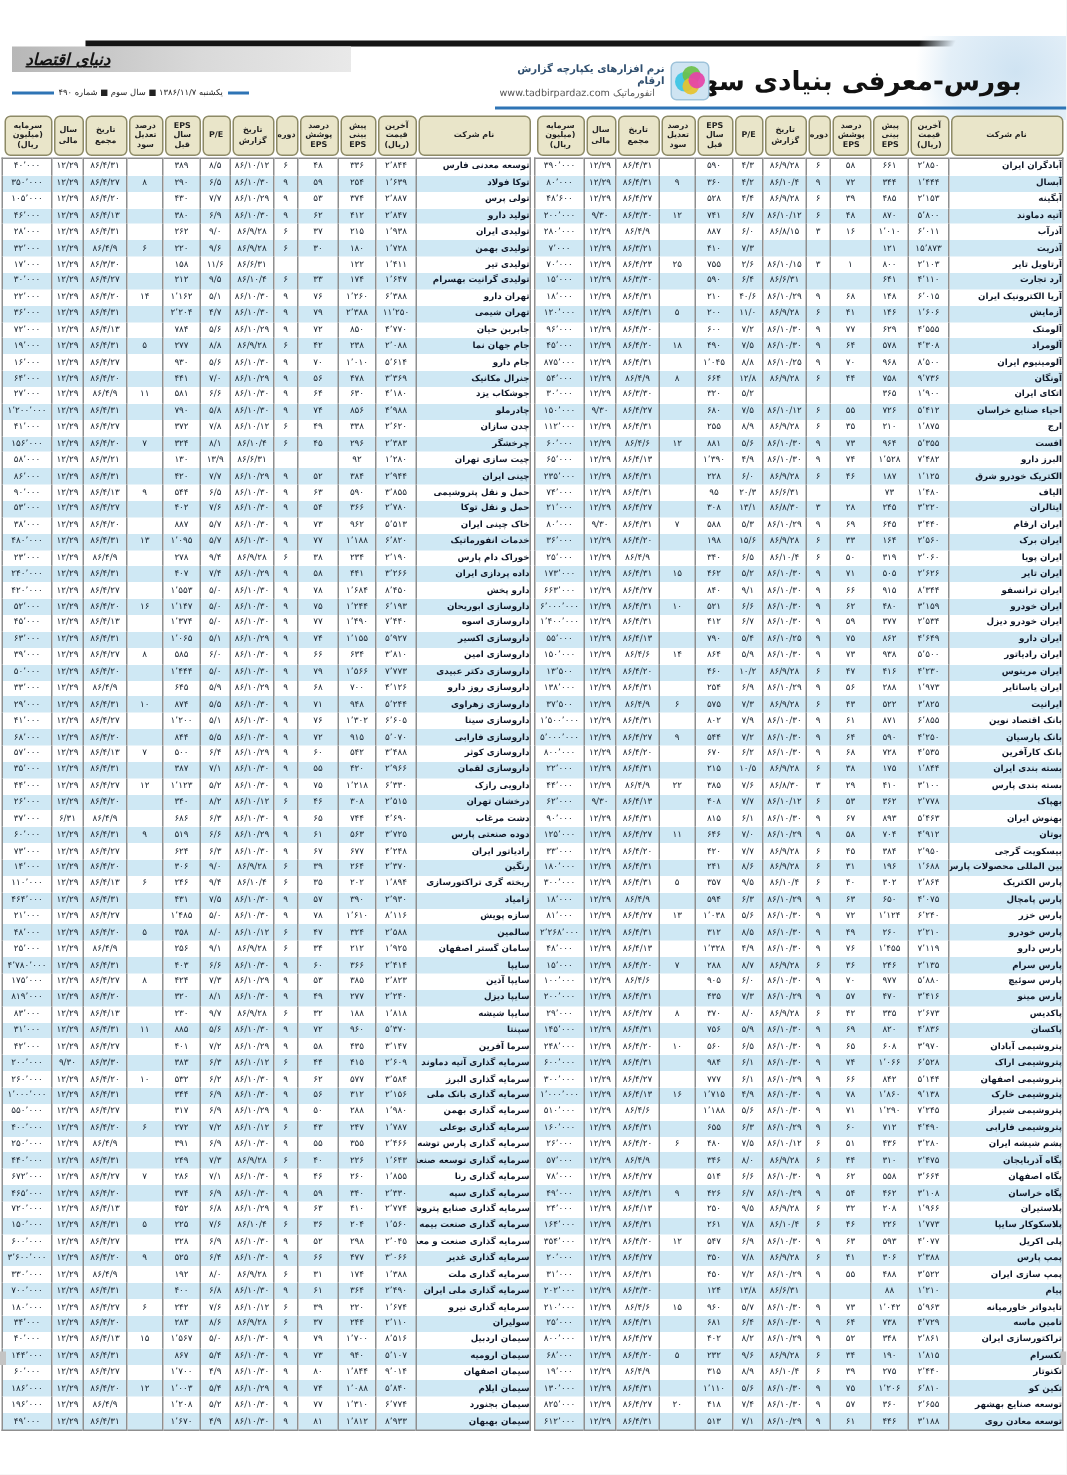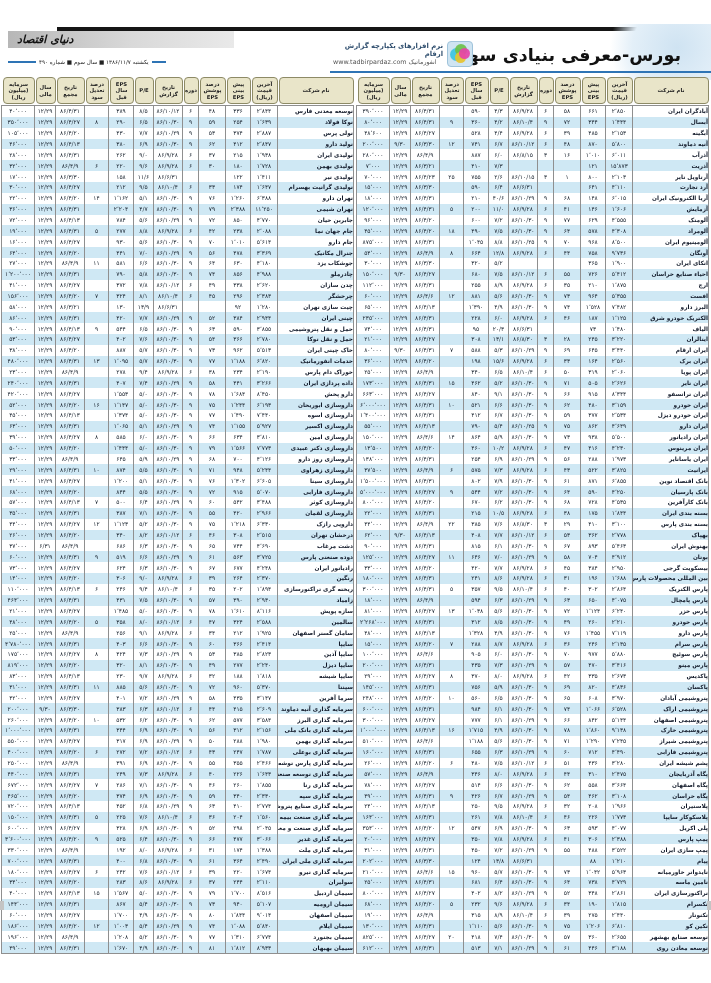--- a/index.html
+++ b/index.html
@@ -2,21 +2,21 @@
 <html lang="fa" dir="rtl"><head>
 <meta charset="utf-8">
 <style>
   html,body{margin:0;padding:0;background:#f2f2f2;}
   .page{position:relative;width:711px;height:983px;background:#ffffff;overflow:hidden;
         font-family:"DejaVu Sans",sans-serif;direction:rtl;color:#1c1c1c;margin:0 auto;}
   
   .black-bar{position:absolute;left:57px;top:27px;width:624px;height:4px;background:#151515;}
   .masthead{position:absolute;left:8px;top:31px;width:226px;height:17px;direction:ltr;
             background:linear-gradient(to right,#b7b7b7,#d9d9d9 55%,#e9e9e9);
-            display:flex;align-items:center;padding-left:9px;box-sizing:border-box;}
+            display:flex;align-items:center;padding-left:9px;box-sizing:border-box;text-decoration:underline;}
   .masthead span{font-family:"DejaVu Serif",serif;font-style:italic;font-weight:bold;
                  font-size:11px;color:#141414;letter-spacing:-.5px;}
   .pagenum{position:absolute;left:685px;top:27px;width:24px;height:21px;background:#5b87b5;
            color:#fff;font-weight:bold;font-size:12px;display:flex;align-items:center;justify-content:center;}
   .globe{position:absolute;left:590px;top:24px;width:121px;height:56px;z-index:0;
          background:radial-gradient(circle at 72% 42%, #cfe3f2 0%, #e3eff8 48%, rgba(255,255,255,0) 72%);}
   .page-title{position:absolute;right:30px;top:45px;z-index:2;font-size:17.5px;font-weight:bold;color:#111;}
   .logo-wrap{position:absolute;left:333px;top:39px;width:140px;height:30px;z-index:2;
              display:flex;flex-direction:row-reverse;align-items:center;gap:4px;direction:ltr;}
   .logo-box{width:24px;height:24px;background:#cfe4f2;border:1px solid #9fc3da;border-radius:4px;

